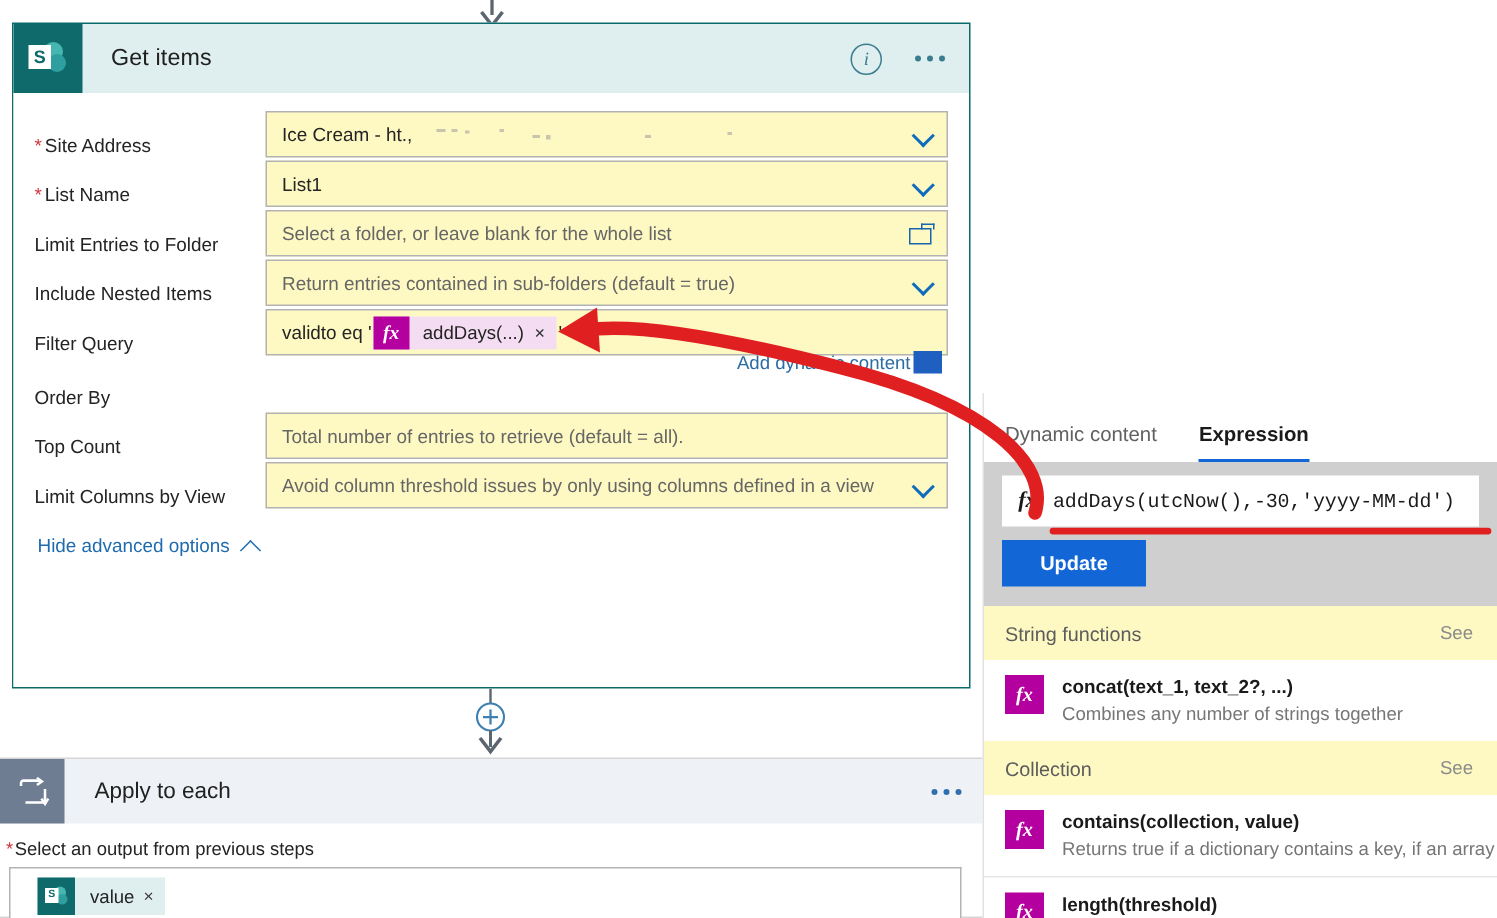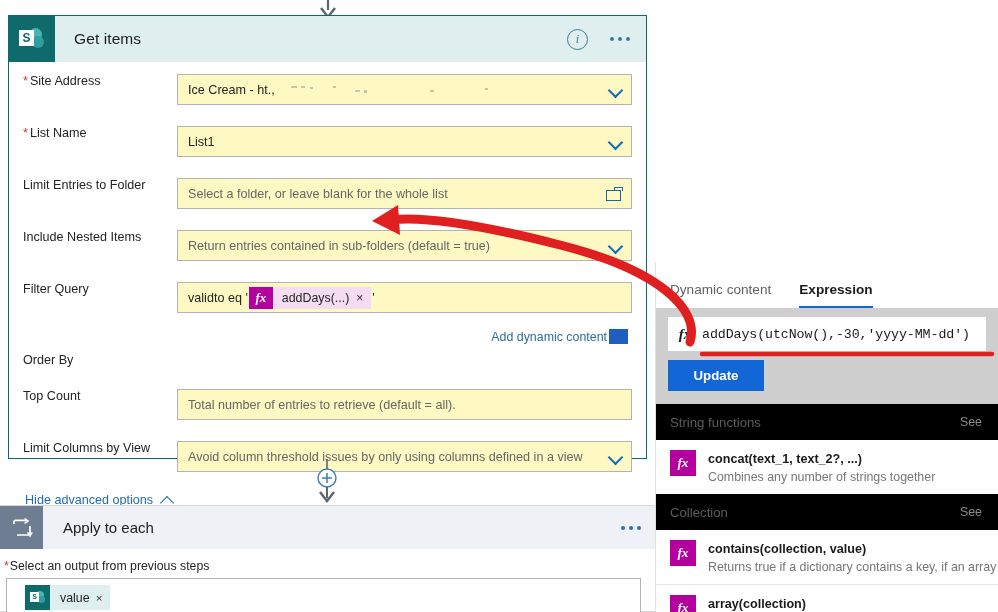--- a/index.html
+++ b/index.html
@@ -61,21 +61,21 @@
   .info-icon {
     width: 21px; height: 21px; border: 1.4px solid #3b7d90; border-radius: 50%;
     color: #3b7d90; font-size: 12.5px; font-family: "Liberation Serif", serif;
     display: flex; align-items: center; justify-content: center; font-style: italic;
   }
   .ellipsis { display: flex; gap: 4px; align-items: center; padding: 6px 2px; }
   .ellipsis i { width: 4px; height: 4px; border-radius: 50%; background: #3b7d90; display: block; }
 
   .card-body { padding: 12px 14px 0 14px; background: #fff; height: 396px; position: relative; }
 
-  .field-row { display: flex; align-items: flex-start; margin-bottom: 21px; }
+  .field-row { display: flex; align-items: flex-end; margin-bottom: 2px; }
   .field-label {
     width: 154px; flex: 0 0 154px; font-size: 12.6px; color: #242424;
     padding-right: 8px; line-height: 15px;
   }
   .field-label .req { color: #d13438; margin-right: 2px; }
   .field-input {
     flex: 1; height: 31px; border: 1px solid #b3b3b3; background: #fef9c3;
     display: flex; align-items: center; padding: 0 8px 0 10px; position: relative;
   }
   .field-input .val { font-size: 12.6px; color: #242424; white-space: nowrap; }
@@ -173,21 +173,21 @@
     font-family: "Liberation Mono", monospace; font-size: 13.3px; color: #1a1a1a;
     white-space: nowrap; letter-spacing: -.1px;
   }
   .update-btn {
     margin-top: 9px; width: 96px; height: 31px; background: #1366d6; color: #fff;
     font-size: 13.3px; font-weight: bold; display: flex; align-items: center; justify-content: center;
     cursor: pointer; border: none;
   }
 
   .fn-group-hdr {
-    height: 36px; background: #000000; display: flex; align-items: center;
+    height: 36px; background: #fef9c3; display: flex; align-items: center;
     padding: 0 16px 0 14px; justify-content: space-between;
   }
   .fn-group-hdr .gname { font-size: 13.2px; color: #5c5c5c; }
   .fn-group-hdr .see { font-size: 12.4px; color: #8a8a8a; cursor: pointer; }
 
   .fn-item { display: flex; padding: 9px 14px 9px 14px; background: #fff; align-items: flex-start; }
   .fn-item + .fn-item { border-top: 1px solid #e6e6e6; }
   .fn-fx {
     width: 26px; height: 26px; flex: 0 0 26px; background: #b4009e; color: #fff;
     display: flex; align-items: center; justify-content: center; margin-top: 1px;
@@ -404,21 +404,21 @@
     <div class="fn-item">
       <span class="fn-fx">fx</span>
       <span class="fn-txt">
         <span class="fn-sig">contains(collection, value)</span>
         <span class="fn-desc">Returns true if a dictionary contains a key, if an array</span>
       </span>
     </div>
     <div class="fn-item">
       <span class="fn-fx">fx</span>
       <span class="fn-txt">
-        <span class="fn-sig">array(collection)</span>
+        <span class="fn-sig">length(threshold)</span>
         <span class="fn-desc"></span>
       </span>
     </div>
   </div>
 
   <svg id="annot" viewBox="0 0 998 612">
 
     <path d="M690 342 C 700 310, 660 270, 560 245 C 470 222, 420 216, 390 220" stroke="#e02020" stroke-width="9" fill="none" stroke-linecap="round"></path>
     <path d="M398 205 L372 221 L400 235 Z" fill="#e02020"></path>
 

